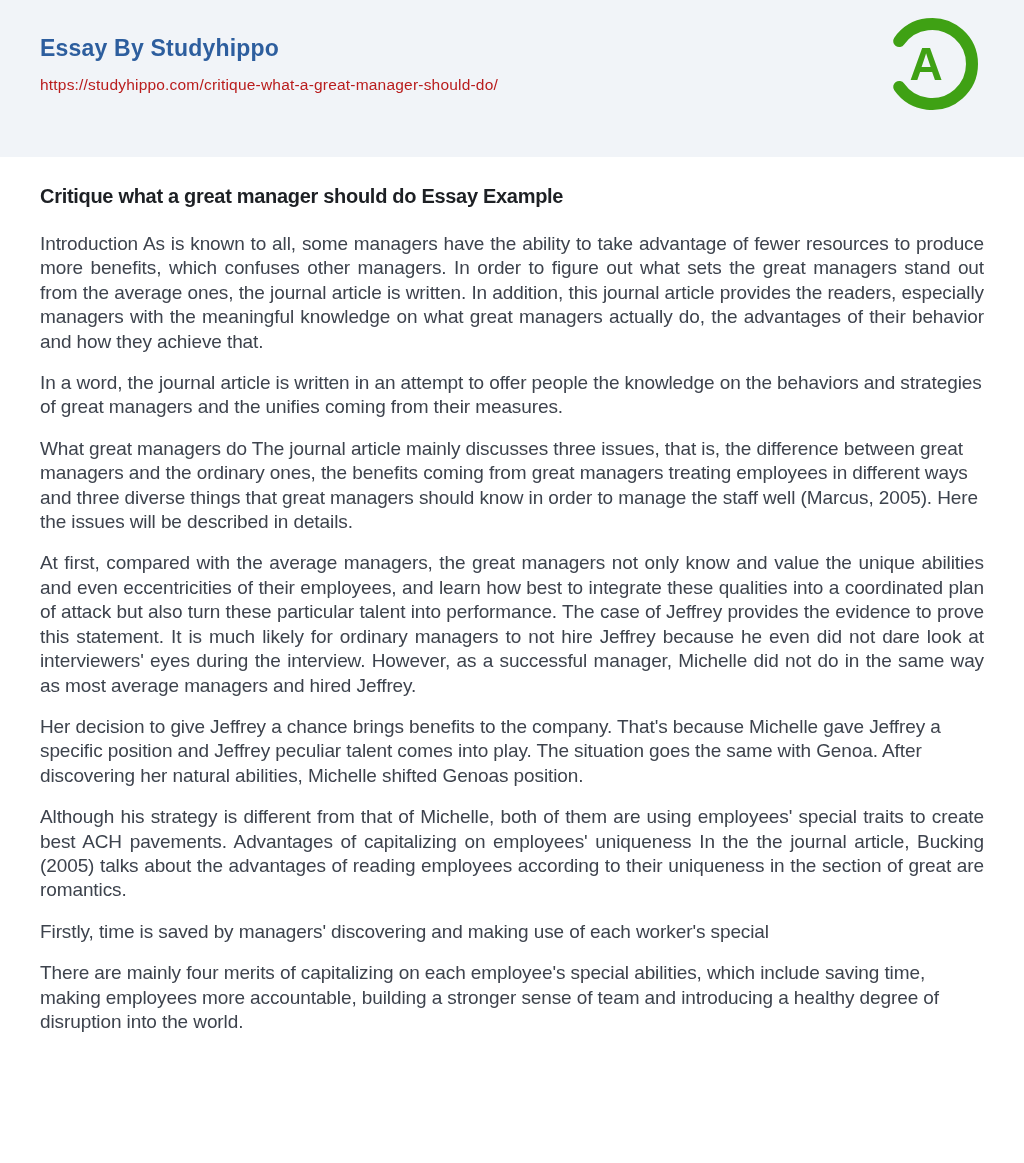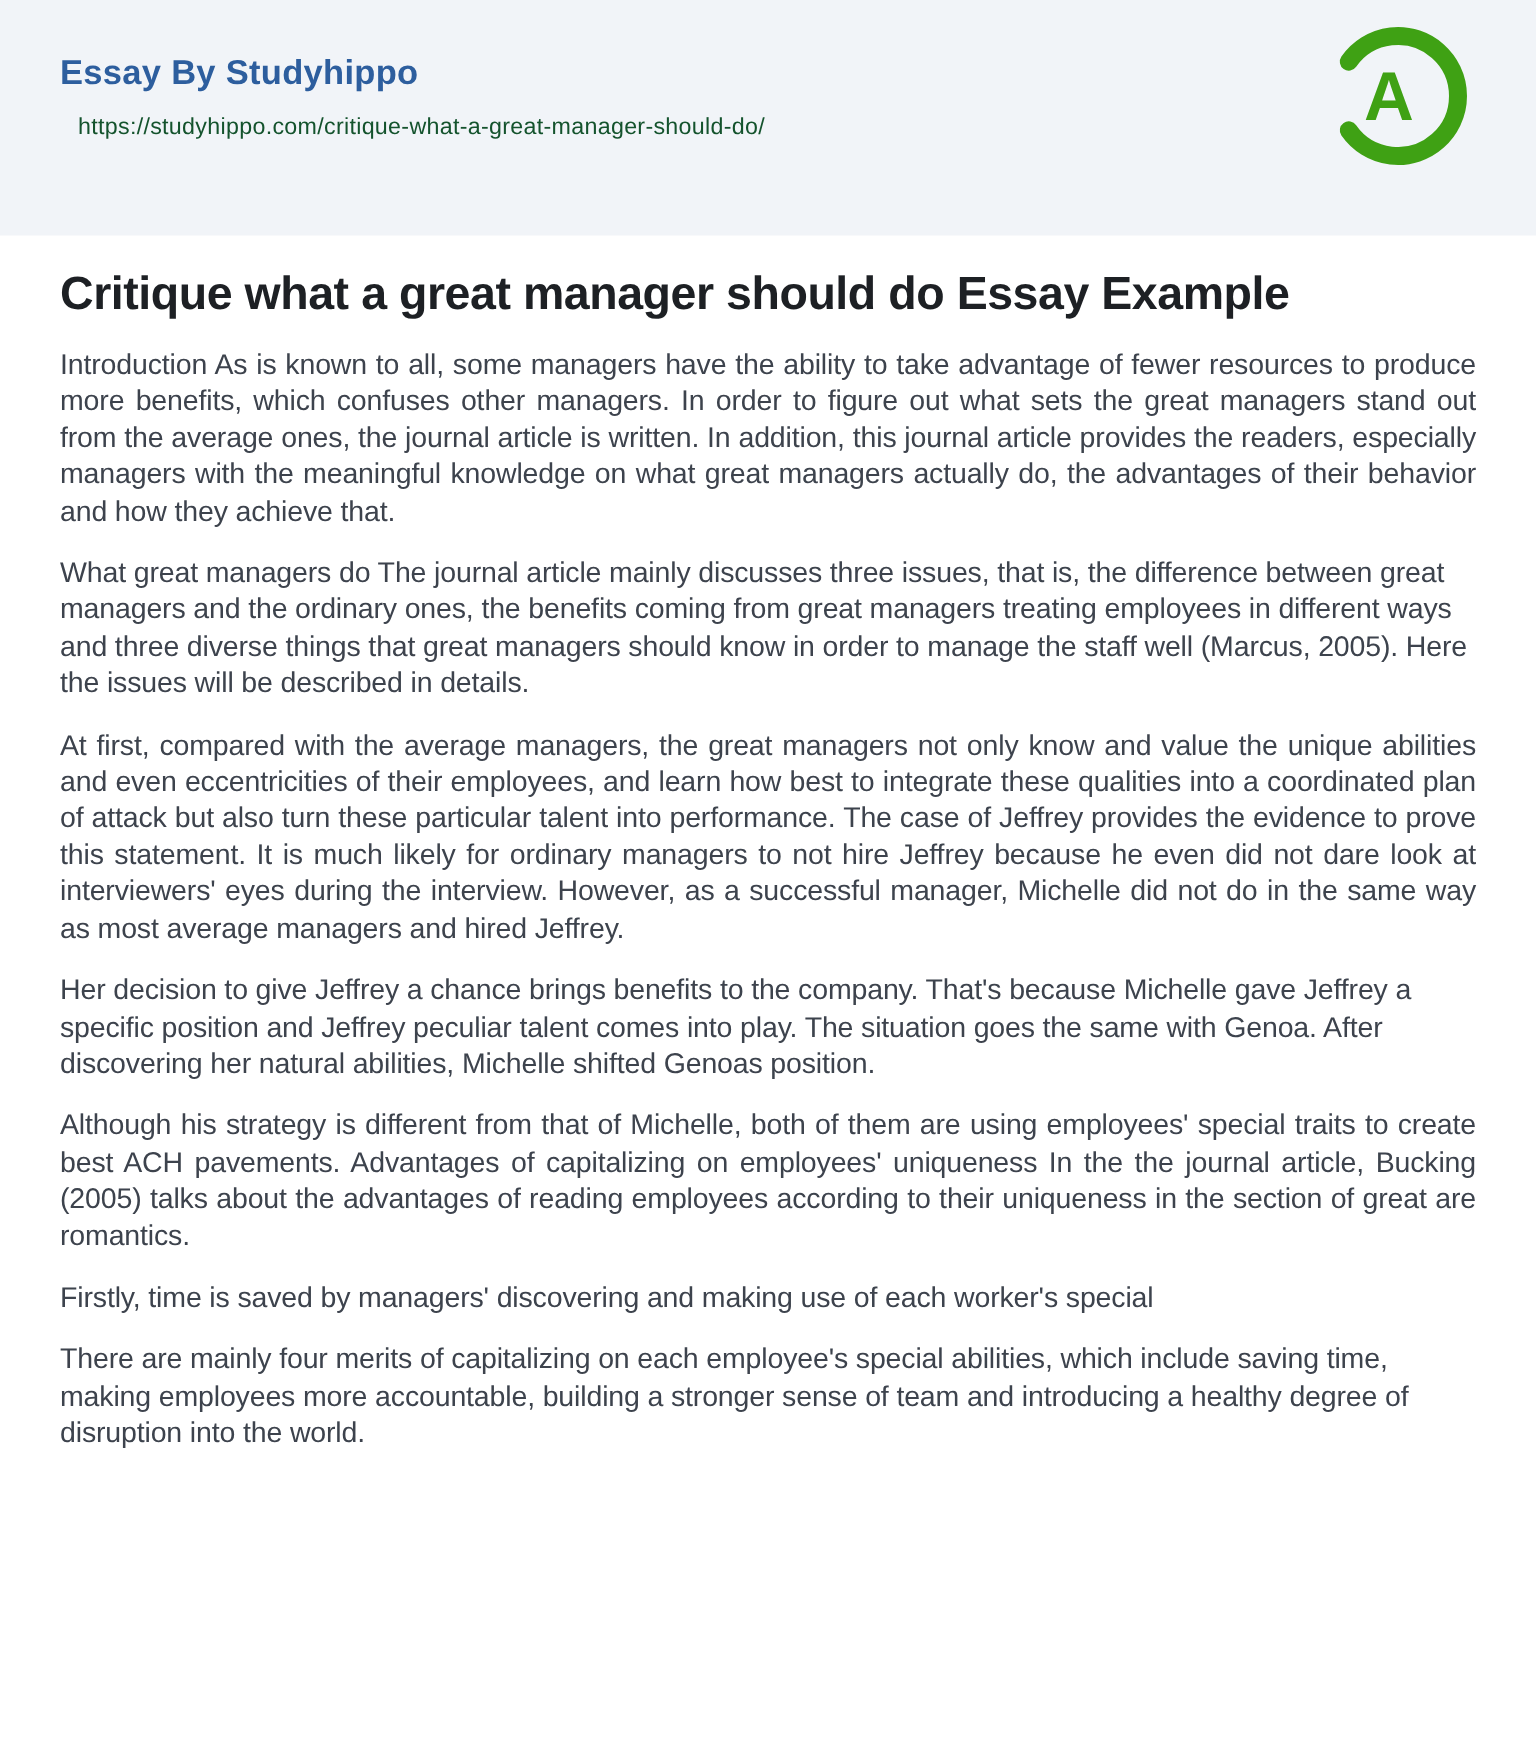--- a/index.html
+++ b/index.html
@@ -29,40 +29,40 @@
   }
   .site-title {
     margin: 0;
     font-size: 23px;
     font-weight: bold;
     color: #2d5e9e;
     letter-spacing: 0.2px;
     line-height: 1.1;
   }
   .site-url {
-    margin: 15px 0 0 12px;
+    margin: 15px 0 0 0;
     font-size: 15.5px;
     font-weight: normal;
-    color: #14532d;
+    color: #b91c1c;
     letter-spacing: 0.2px;
     text-decoration: none;
   }
   .logo {
     width: 104px;
     height: 104px;
     margin-top: -24px;
     flex: 0 0 auto;
   }
   .content {
     box-sizing: border-box;
     padding: 22px 40px 0 40px;
   }
   .article-title {
     margin: 0 0 19px 0;
-    font-size: 31px;
+    font-size: 20px;
     line-height: 34px;
     font-weight: bold;
     color: #1d2024;
     letter-spacing: -0.3px;
   }
   .paragraphs p {
     margin: 0 0 17px 0;
     font-size: 19px;
     line-height: 24.4px;
     color: #3d434d;
@@ -83,20 +83,21 @@
   <svg class="logo" viewBox="0 0 104 104" aria-hidden="true">
     <path d="M 19.2 29.1 A 40 40 0 1 1 19.2 74.9" fill="none" stroke="#3fa114" stroke-width="12" stroke-linecap="round"></path>
     <text x="46" y="68" text-anchor="middle" font-family="Liberation Sans, sans-serif" font-size="46" font-weight="bold" fill="#3fa114">A</text>
   </svg>
 </div>
 
 <div class="content">
   <h2 class="article-title">Critique what a great manager should do Essay Example</h2>
   <div class="paragraphs">
       <p class="justify">Introduction As is known to all, some managers have the ability to take advantage of fewer resources to produce more benefits, which confuses other managers. In order to figure out what sets the great managers stand out from the average ones, the journal article is written. In addition, this journal article provides the readers, especially managers with the meaningful knowledge on what great managers actually do, the advantages of their behavior and how they achieve that.</p>
+      <p>In a word, the journal article is written in an attempt to offer people the knowledge on the behaviors and strategies of great managers and the unifies coming from their measures.</p>
       <p>What great managers do The journal article mainly discusses three issues, that is, the difference between great managers and the ordinary ones, the benefits coming from great managers treating employees in different ways and three diverse things that great managers should know in order to manage the staff well (Marcus, 2005). Here the issues will be described in details.</p>
       <p class="justify">At first, compared with the average managers, the great managers not only know and value the unique abilities and even eccentricities of their employees, and learn how best to integrate these qualities into a coordinated plan of attack but also turn these particular talent into performance. The case of Jeffrey provides the evidence to prove this statement. It is much likely for ordinary managers to not hire Jeffrey because he even did not dare look at interviewers' eyes during the interview. However, as a successful manager, Michelle did not do in the same way as most average managers and hired Jeffrey.</p>
       <p>Her decision to give Jeffrey a chance brings benefits to the company. That's because Michelle gave Jeffrey a specific position and Jeffrey peculiar talent comes into play. The situation goes the same with Genoa. After discovering her natural abilities, Michelle shifted Genoas position.</p>
       <p class="justify">Although his strategy is different from that of Michelle, both of them are using employees' special traits to create best ACH pavements. Advantages of capitalizing on employees' uniqueness In the the journal article, Bucking (2005) talks about the advantages of reading employees according to their uniqueness in the section of great are romantics.</p>
       <p>Firstly, time is saved by managers' discovering and making use of each worker's special</p>
       <p>There are mainly four merits of capitalizing on each employee's special abilities, which include saving time, making employees more accountable, building a stronger sense of team and introducing a healthy degree of disruption into the world.</p>
     </div>
 </div>
 
 </body></html>

